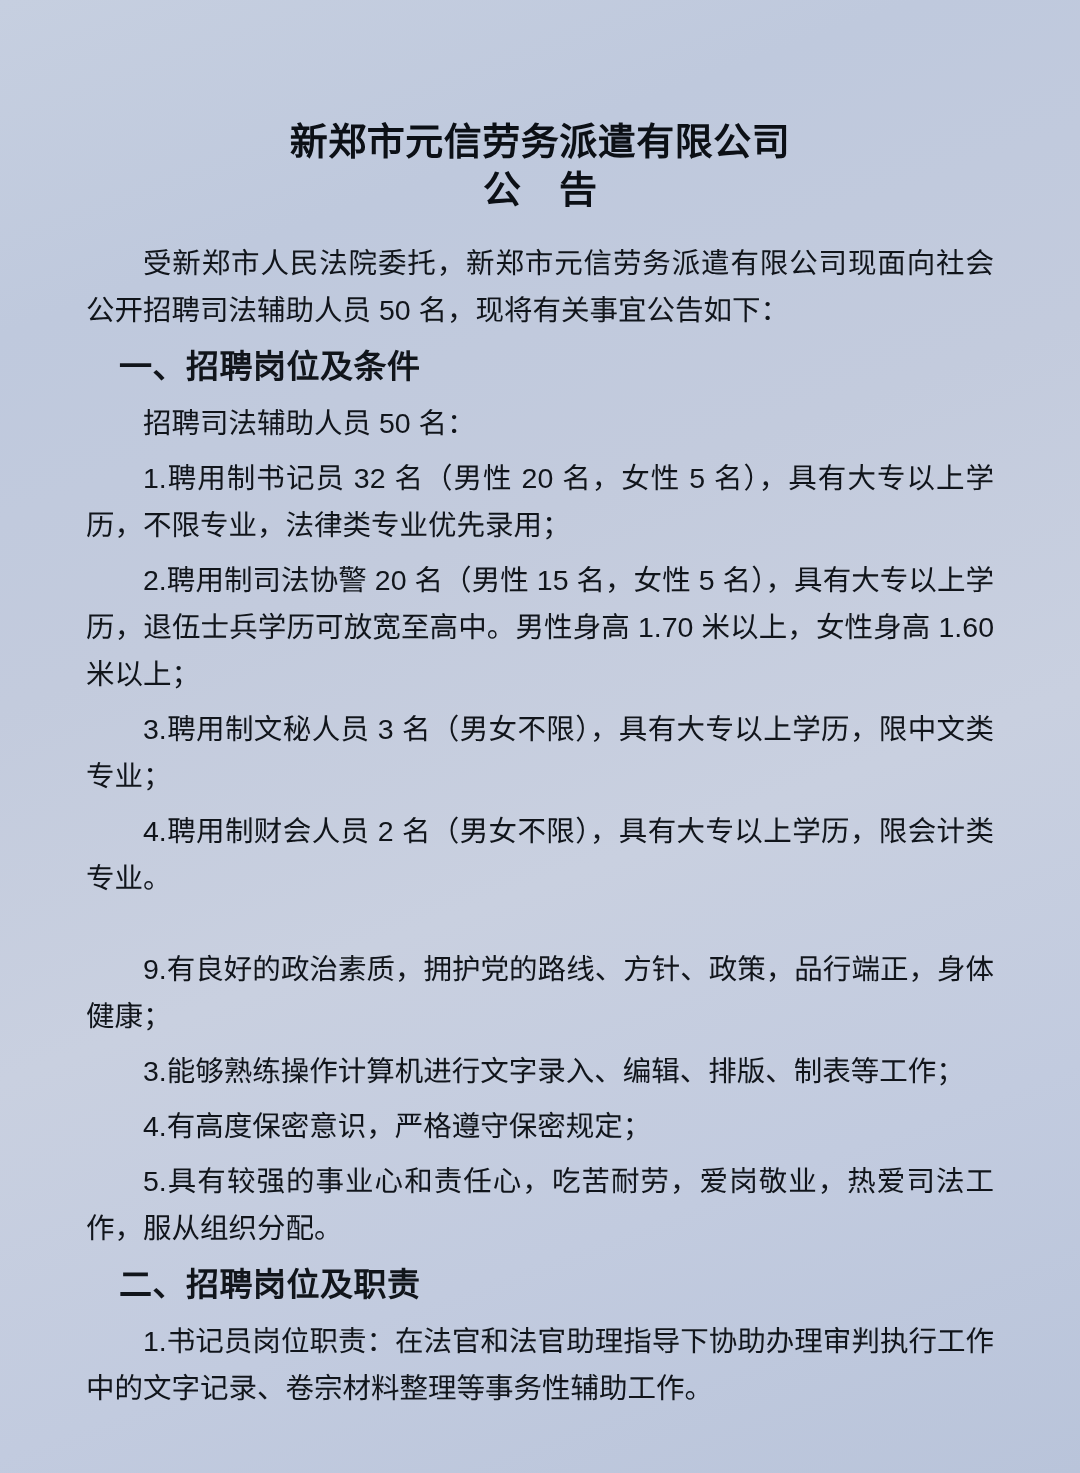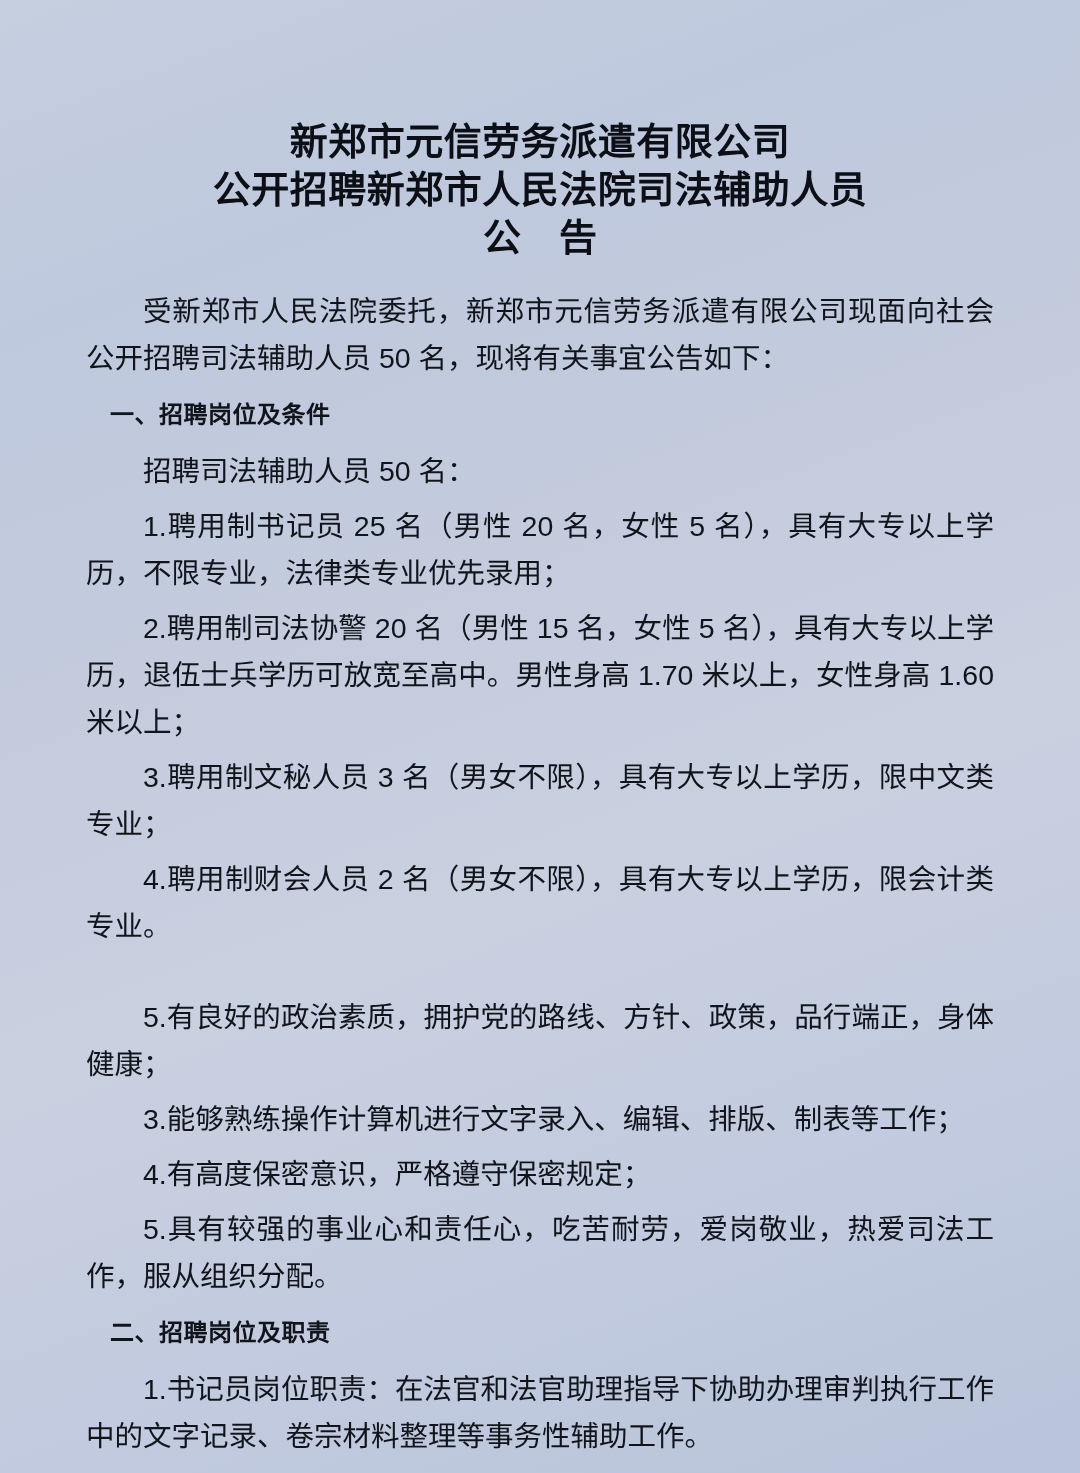--- a/index.html
+++ b/index.html
@@ -47,59 +47,58 @@
     color: #11151b;
   }
   p {
     margin: 8px;
   }
   .indent {
     text-indent: 2em;
   }
   .section-heading {
     font-weight: bold;
-    font-size: 24px;
+    font-size: 33px;
     line-height: 50px;
     margin-top: 2px;
     text-indent: 1em;
     letter-spacing: 0.5px;
   }
   .gap {
     height: 14px;
   }
 </style>
 </head>
 <body>
 
 <div class="page">
 
   <div class="doc-title">
     <span class="line1">新郑市元信劳务派遣有限公司</span>
-    <span class="line2">公开招聘新郑市人民法院司法辅助人员</span>
     <span class="line3">公告</span>
   </div>
 
   <div class="body-text">
 
     <p class="indent">受新郑市人民法院委托，新郑市元信劳务派遣有限公司现面向社会公开招聘司法辅助人员 50 名，现将有关事宜公告如下：</p>
 
     <p class="section-heading">一、招聘岗位及条件</p>
 
     <p class="indent">招聘司法辅助人员 50 名：</p>
-    <p class="indent">1.聘用制书记员 25 名（男性 20 名，女性 5 名），具有大专以上学历，不限专业，法律类专业优先录用；</p>
+    <p class="indent">1.聘用制书记员 32 名（男性 20 名，女性 5 名），具有大专以上学历，不限专业，法律类专业优先录用；</p>
     <p class="indent">2.聘用制司法协警 20 名（男性 15 名，女性 5 名），具有大专以上学历，退伍士兵学历可放宽至高中。男性身高 1.70 米以上，女性身高 1.60 米以上；</p>
     <p class="indent">3.聘用制文秘人员 3 名（男女不限），具有大专以上学历，限中文类专业；</p>
     <p class="indent">4.聘用制财会人员 2 名（男女不限），具有大专以上学历，限会计类专业。</p>
 
     <div class="gap"></div>
 
 
     <div class="gap"></div>
 
-    <p class="indent">5.有良好的政治素质，拥护党的路线、方针、政策，品行端正，身体健康；</p>
+    <p class="indent">9.有良好的政治素质，拥护党的路线、方针、政策，品行端正，身体健康；</p>
     <p class="indent">3.能够熟练操作计算机进行文字录入、编辑、排版、制表等工作；</p>
     <p class="indent">4.有高度保密意识，严格遵守保密规定；</p>
     <p class="indent">5.具有较强的事业心和责任心，吃苦耐劳，爱岗敬业，热爱司法工作，服从组织分配。</p>
 
     <p class="section-heading">二、招聘岗位及职责</p>
 
     <p class="indent">1.书记员岗位职责：在法官和法官助理指导下协助办理审判执行工作中的文字记录、卷宗材料整理等事务性辅助工作。</p>
 
   </div>
 </div>

